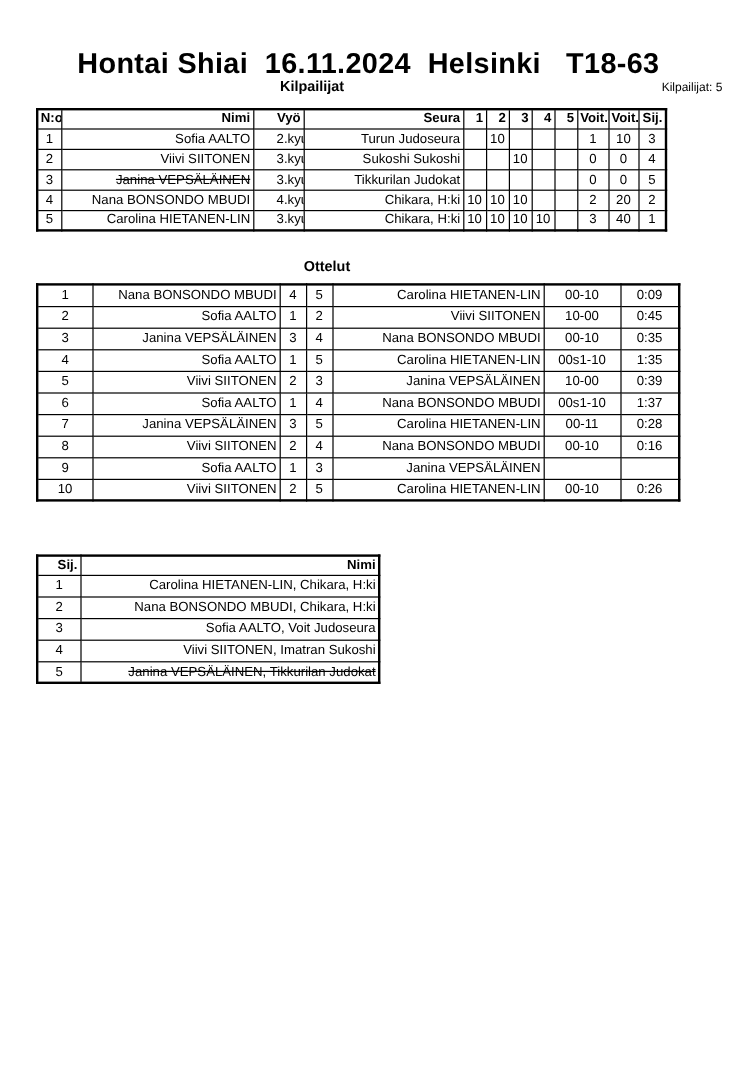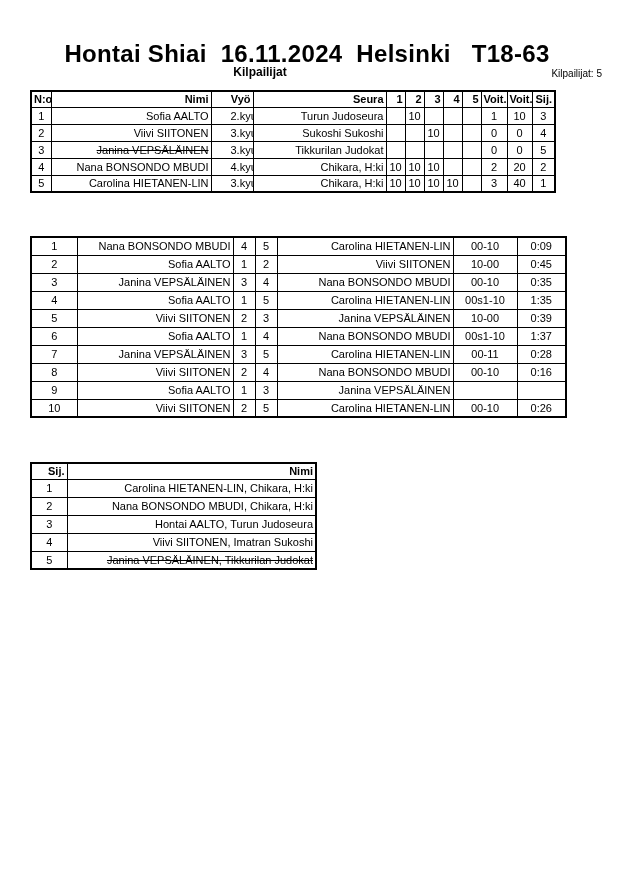--- a/index.html
+++ b/index.html
@@ -153,20 +153,21 @@
       <td class="c">10</td>
       <td class="c">10</td>
       <td class="c"></td>
       <td class="c">3</td>
       <td class="c">40</td>
       <td class="c">1</td>
     </tr>
   </tbody>
     </table>
 
+  <div class="sec-title s2">Ottelut</div>
 
   <table class="t2">
     <colgroup>
       <col style="width:46px">
         <col style="width:156px">
         <col style="width:22px">
         <col style="width:22px">
       <col style="width:176px">
         <col style="width:64px">
         <col style="width:49px">
@@ -279,21 +280,21 @@
     <tr>
       <td class="c">1</td>
       <td class="l">Carolina HIETANEN-LIN, Chikara, H:ki</td>
     </tr>
     <tr>
       <td class="c">2</td>
       <td class="l">Nana BONSONDO MBUDI, Chikara, H:ki</td>
     </tr>
     <tr>
       <td class="c">3</td>
-      <td class="l">Hontai AALTO, Turun Judoseura</td>
+      <td class="l">Sofia AALTO, Voit Judoseura</td>
     </tr>
     <tr>
       <td class="c">4</td>
       <td class="l">Viivi SIITONEN, Imatran Sukoshi</td>
     </tr>
     <tr>
       <td class="c">5</td>
       <td class="l struck">Janina VEPSÄLÄINEN, Tikkurilan Judokat</td>
     </tr>
   </tbody>

